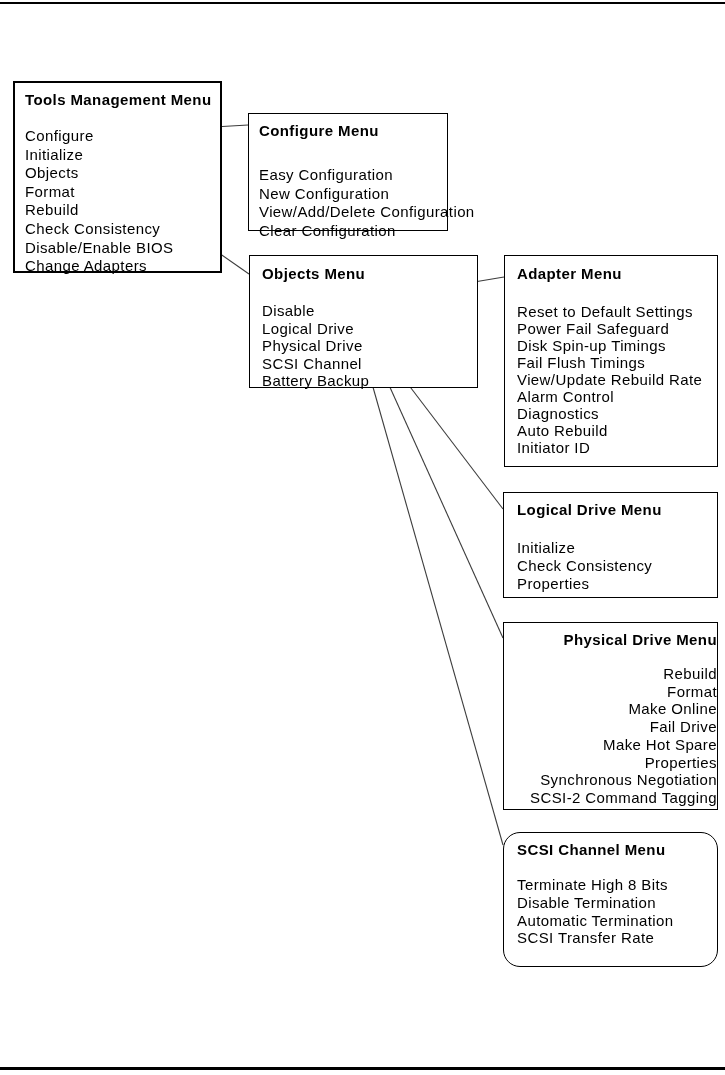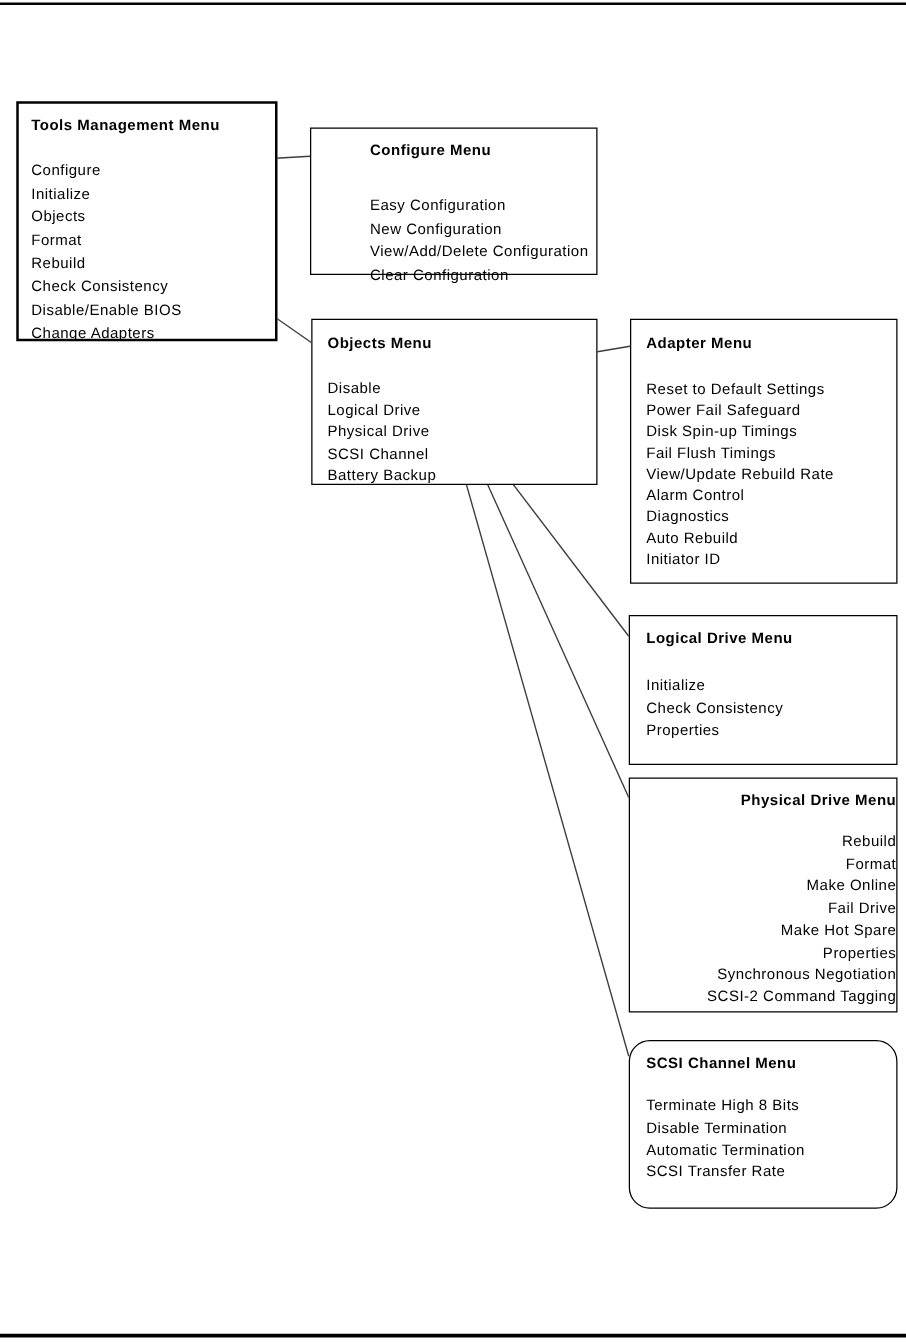--- a/index.html
+++ b/index.html
@@ -32,49 +32,49 @@
     width: 725px;
     height: 1075px;
     pointer-events: none;
   }
 
   .menu-box {
     position: absolute;
     background: #ffffff;
     border: 1.5px solid #000000;
     box-sizing: border-box;
-    font-size: 12px;
+    font-size: 15px;
     letter-spacing: 0.4px;
     line-height: 18px;
   }
   .menu-title {
     font-weight: bold;
     white-space: nowrap;
   }
   .menu-items { white-space: nowrap; }
   .menu-item { white-space: nowrap; }
 
   
   #box-tools      { left: 13px;  top: 81px;  width: 209px; height: 192px; border-width: 2px; }
   #box-tools .menu-title  { padding: 8px 0 0 10px; }
   #box-tools .menu-items  { margin-top: 18px; padding-left: 10px; line-height: 18.6px; }
 
-  #box-configure  { left: 248px; top: 102px; width: 230px; height: 118px; padding-left: 37px; }
+  #box-configure  { left: 248px; top: 113px; width: 200px; height: 118px; }
   #box-configure .menu-title { padding: 8px 0 0 10px; }
   #box-configure .menu-items { margin-top: 26px; padding-left: 10px; line-height: 18.6px; }
 
   #box-objects    { left: 249px; top: 255px; width: 229px; height: 133px; }
   #box-objects .menu-title { padding: 9px 0 0 12px; }
   #box-objects .menu-items { margin-top: 19px; padding-left: 12px; line-height: 17.6px; }
 
   #box-adapter    { left: 504px; top: 255px; width: 214px; height: 212px; }
   #box-adapter .menu-title { padding: 9px 0 0 12px; }
   #box-adapter .menu-items { margin-top: 20px; padding-left: 12px; line-height: 17px; }
 
-  #box-logical    { left: 503px; top: 492px; width: 215px; height: 120px; }
+  #box-logical    { left: 503px; top: 492px; width: 215px; height: 106px; }
   #box-logical .menu-title { padding: 8px 0 0 13px; }
   #box-logical .menu-items { margin-top: 20px; padding-left: 13px; line-height: 18px; }
 
   #box-physical   { left: 503px; top: 622px; width: 215px; height: 188px; text-align: right; }
   #box-physical .menu-title { padding: 8px 0 0 13px; }
   #box-physical .menu-items { margin-top: 16px; padding-left: 13px; line-height: 17.7px; }
 
   #box-scsi       { left: 503px; top: 832px; width: 215px; height: 135px; border-radius: 17px; }
   #box-scsi .menu-title { padding: 8px 0 0 13px; }
   #box-scsi .menu-items { margin-top: 17px; padding-left: 13px; line-height: 17.8px; }

